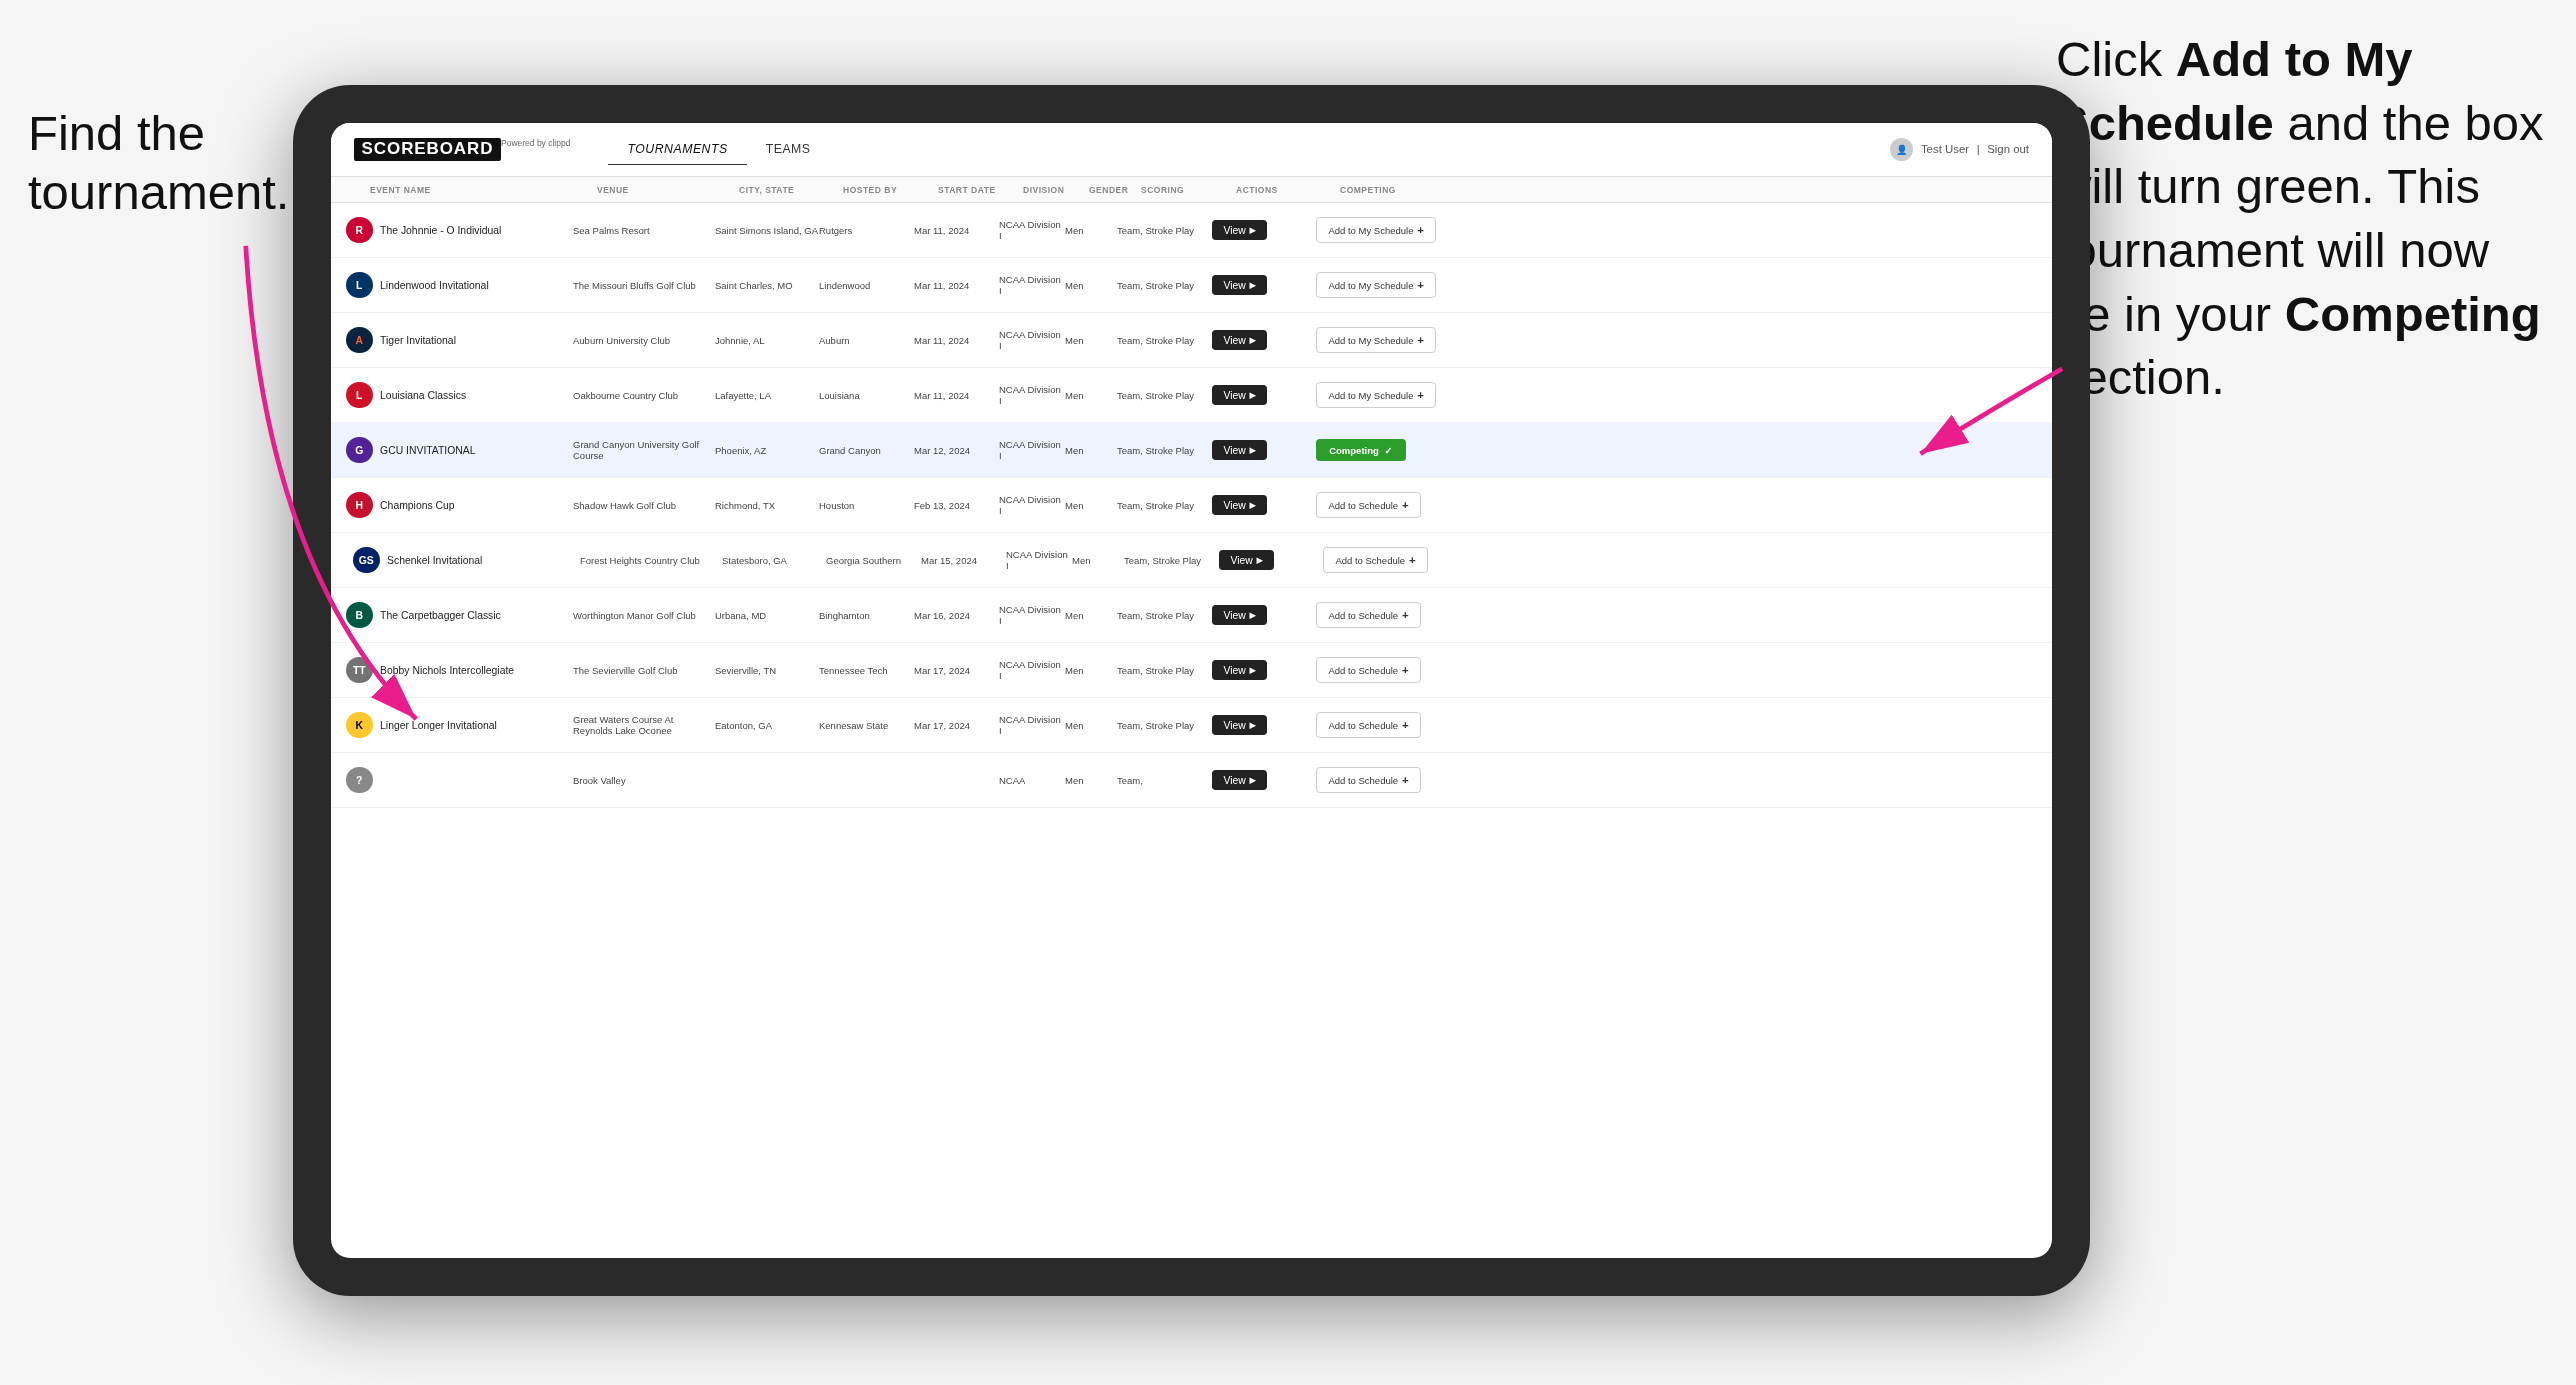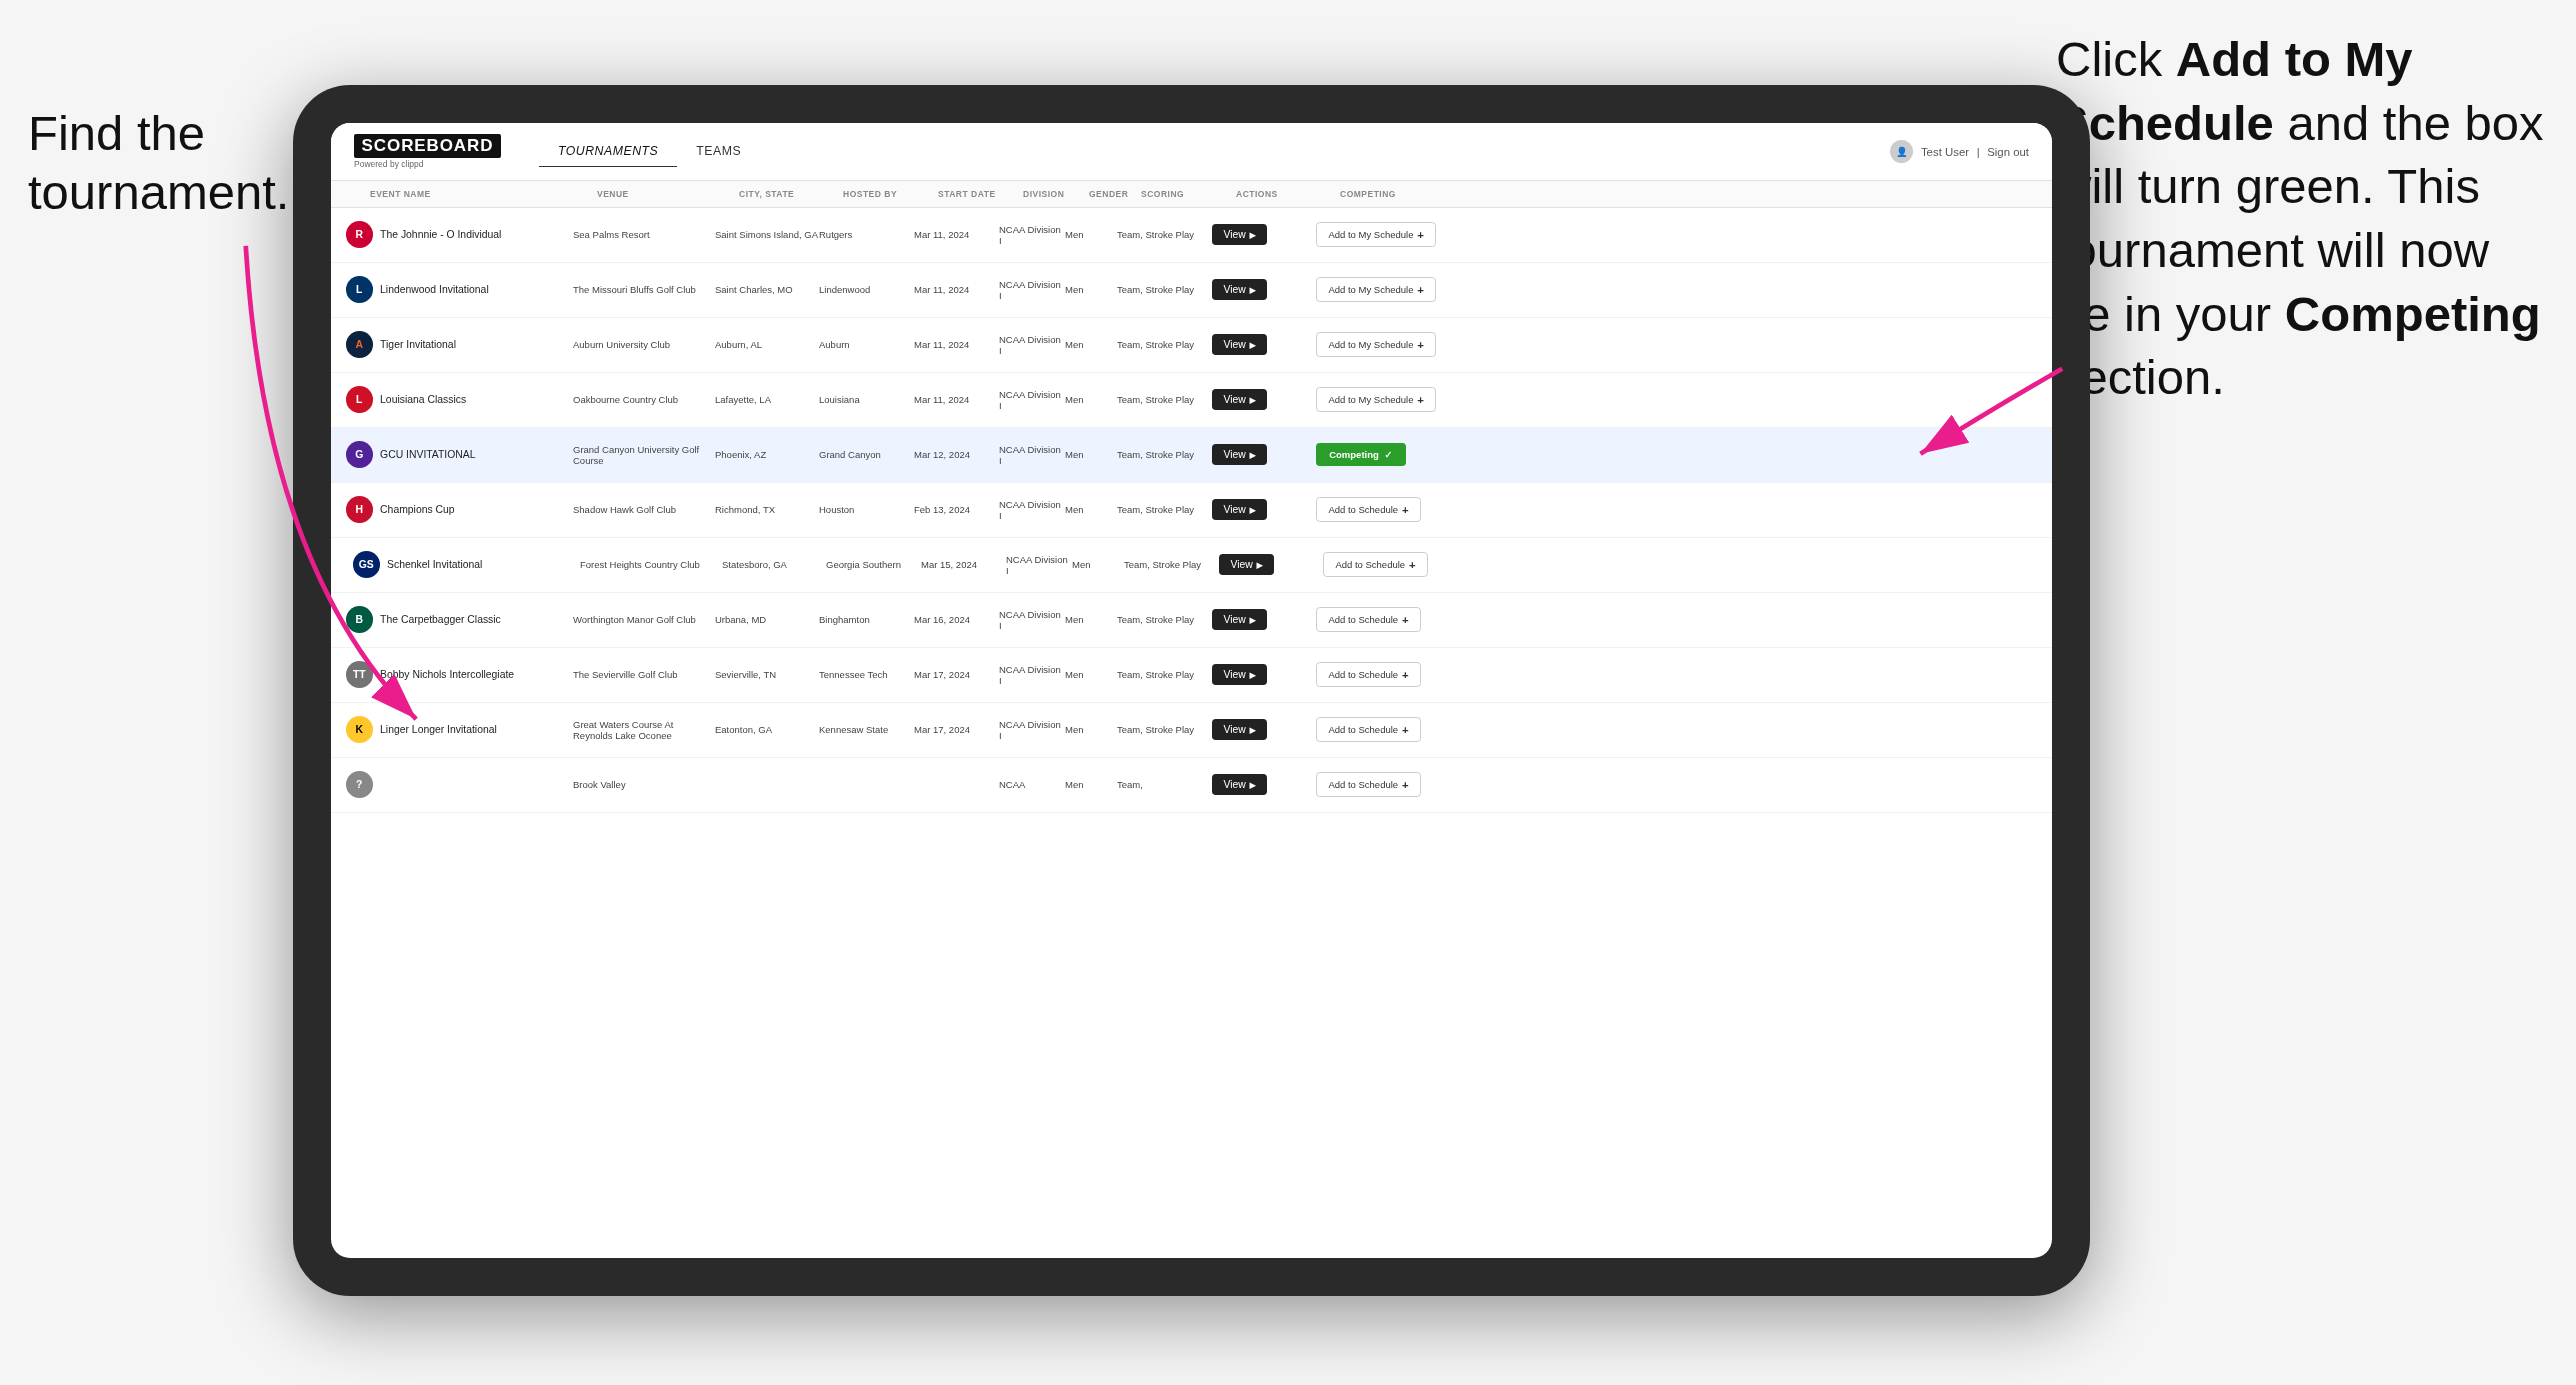--- a/index.html
+++ b/index.html
@@ -62,21 +62,21 @@
       display: flex;
       align-items: center;
       padding: 11.4px 23px;
       border-bottom: 0.9px solid #e0e0e0;
       background: #fff;
       flex-shrink: 0;
     }
 
     .logo-area {
       display: flex;
-      flex-direction: column;
+      flex-direction: row;
       margin-right: 38px;
     }
 
     .logo-text {
       font-size: 17px;
       font-weight: 900;
       color: #111;
       letter-spacing: 0.9px;
       background: #111;
       color: #fff;
@@ -355,21 +355,21 @@
           <div class="competing-cell">
             <button class="add-to-schedule-btn">Add to My Schedule <span style="font-size:11.4px; font-weight:bold;">+</span></button>
           </div>
         </div>
         <div class="table-row" style="grid-template-columns: 227px 142px 104px 95px 85px 66px 52px 95px 104px 1fr;">
           <div class="event-name-cell">
             <div class="team-logo logo-auburn">A</div>
             <span class="event-name-text">Tiger Invitational</span>
           </div>
           <div class="cell-text-sm">Auburn University Club</div>
-          <div class="cell-text-sm">Auburn, AL</div>
+          <div class="cell-text-sm">Johnnie, AL</div>
           <div class="cell-text-sm">Auburn</div>
           <div class="cell-text-sm">Mar 11, 2024</div>
           <div class="cell-text-sm">NCAA Division I</div>
           <div class="cell-text-sm">Men</div>
           <div class="cell-text-sm">Team, Stroke Play</div>
           <div class="actions-cell">
             <button class="view-btn">View <span style="font-size:8.5px;">▶</span></button>
           </div>
           <div class="competing-cell">
             <button class="add-to-schedule-btn">Add to My Schedule <span style="font-size:11.4px; font-weight:bold;">+</span></button>

